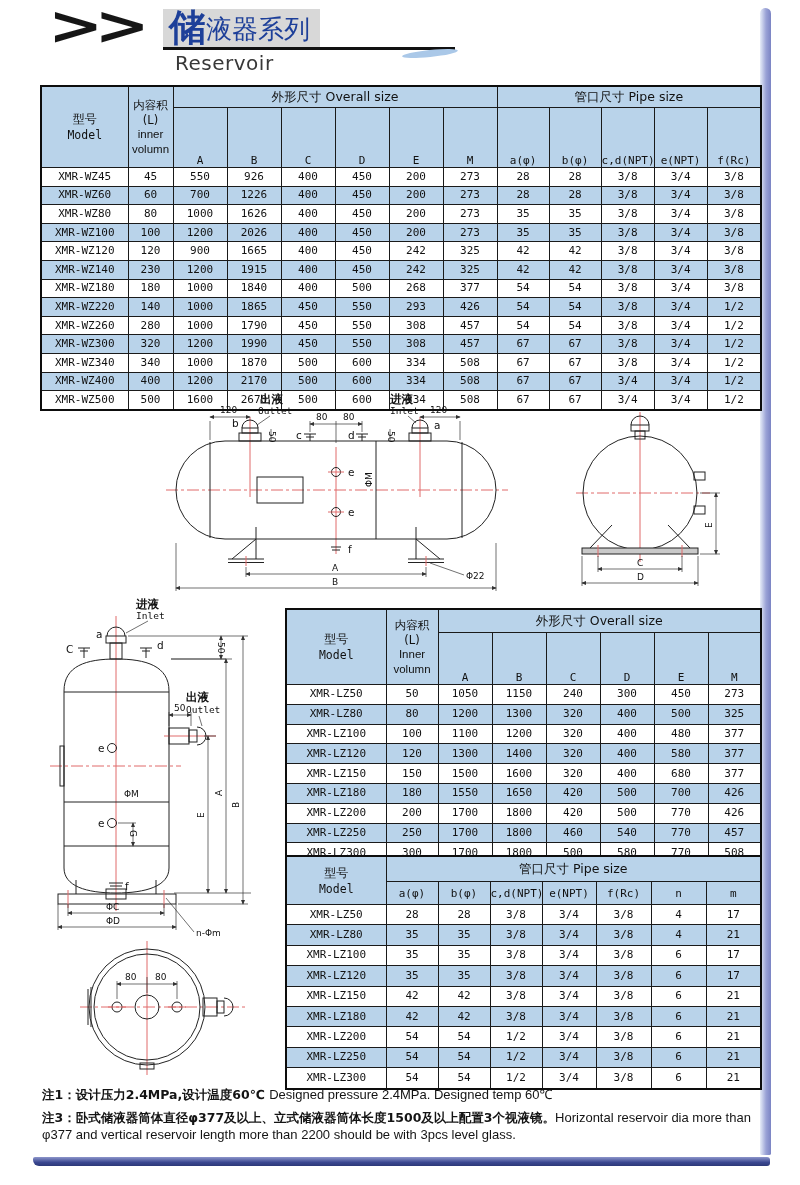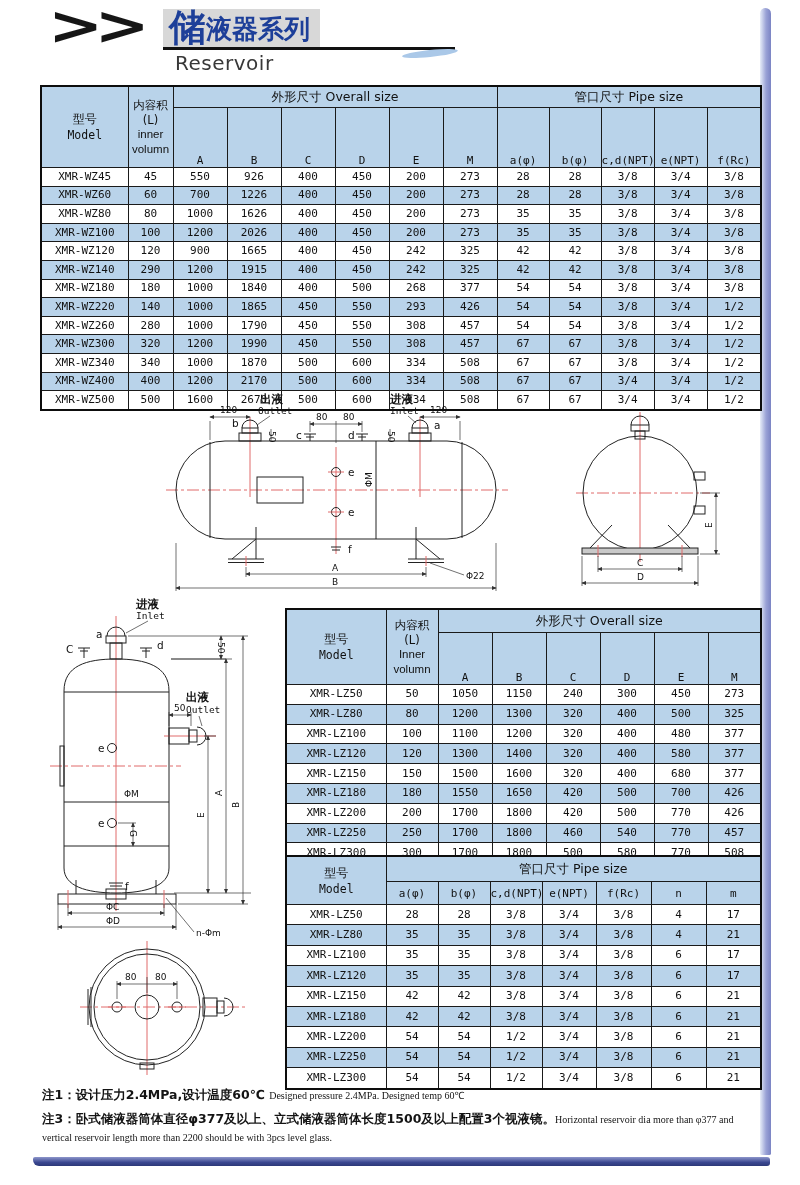--- a/index.html
+++ b/index.html
@@ -5,21 +5,21 @@
   html,body{margin:0;padding:0;background:#fff;}
   .page{position:relative;width:800px;height:1185px;background:#ffffff;overflow:hidden;
         font-family:"DejaVu Sans",sans-serif;color:#111;}
 
   
   .chevrons{position:absolute;left:48px;top:-6px;font-size:60px;font-weight:900;
             letter-spacing:-8px;color:#161616;transform:scale(1.1,0.9);transform-origin:left top;}
   .title-box{position:absolute;left:163px;top:9px;height:38px;background:#d8d8d8;
              padding:0 10px 0 6px;display:flex;align-items:flex-end;white-space:nowrap;}
   .title-main{font-size:37px;line-height:38px;font-weight:bold;color:#1d3f99;}
-  .title-rest{font-size:26px;line-height:36px;font-weight:bold;color:#1d3f99;}
+  .title-rest{font-size:26px;line-height:36px;font-weight:normal;color:#1d3f99;}
   .title-underline{position:absolute;left:163px;top:47px;width:292px;height:3px;background:#121212;}
   .swoosh{position:absolute;left:402px;top:50px;width:56px;height:7px;background:#aac8e8;
           border-radius:50%;transform:rotate(-6deg);}
   .reservoir{position:absolute;left:175px;top:51px;font-size:20px;color:#383838;letter-spacing:0.5px;}
 
   
   .edge-bar{position:absolute;left:760px;top:8px;width:11px;height:1147px;
             background:linear-gradient(to right,#e7edf8,#9aa2d6 55%,#7b84c4);
             border-radius:6px 6px 2px 2px;}
   
@@ -54,21 +54,21 @@
   .redd{stroke:#e06a6a;fill:none;stroke-width:1;stroke-dasharray:12 3 3 3;}
   text.ts{font-family:"DejaVu Sans",sans-serif;font-size:9px;fill:#111;}
   text.tl{font-family:"DejaVu Sans",sans-serif;font-size:10.5px;fill:#111;}
   text.tc{font-family:"DejaVu Sans",sans-serif;font-size:11.5px;font-weight:bold;fill:#111;}
   text.te{font-family:"DejaVu Sans Mono",monospace;font-size:9.5px;fill:#111;}
 
   
   .notes{position:absolute;left:42px;top:1086px;width:716px;}
   .note{font-size:12.5px;line-height:17px;margin-bottom:6px;color:#141414;}
   .note .lbl,.note .cn{font-weight:bold;}
-  .note .en{font-family:Liberation Serif, serif;font-weight:normal;font-size:10px;}
+  .note .en{font-family:Liberation Sans, sans-serif;font-weight:normal;font-size:13px;}
 </style>
 </head>
 <body>
 
 <div class="page">
 
   <div class="chevrons">&gt;&gt;</div>
   <div class="title-box">
     <span class="title-main">储</span>
       <span class="title-rest">液器系列</span>
@@ -196,21 +196,21 @@
           <td>242</td>
           <td>325</td>
           <td>42</td>
           <td>42</td>
           <td>3/8</td>
           <td>3/4</td>
           <td>3/8</td>
         </tr>
         <tr>
           <td>XMR-WZ140</td>
-          <td>290</td>
+          <td>230</td>
           <td>1200</td>
           <td>1915</td>
           <td>400</td>
           <td>450</td>
           <td>242</td>
           <td>325</td>
           <td>42</td>
           <td>42</td>
           <td>3/8</td>
           <td>3/4</td>

